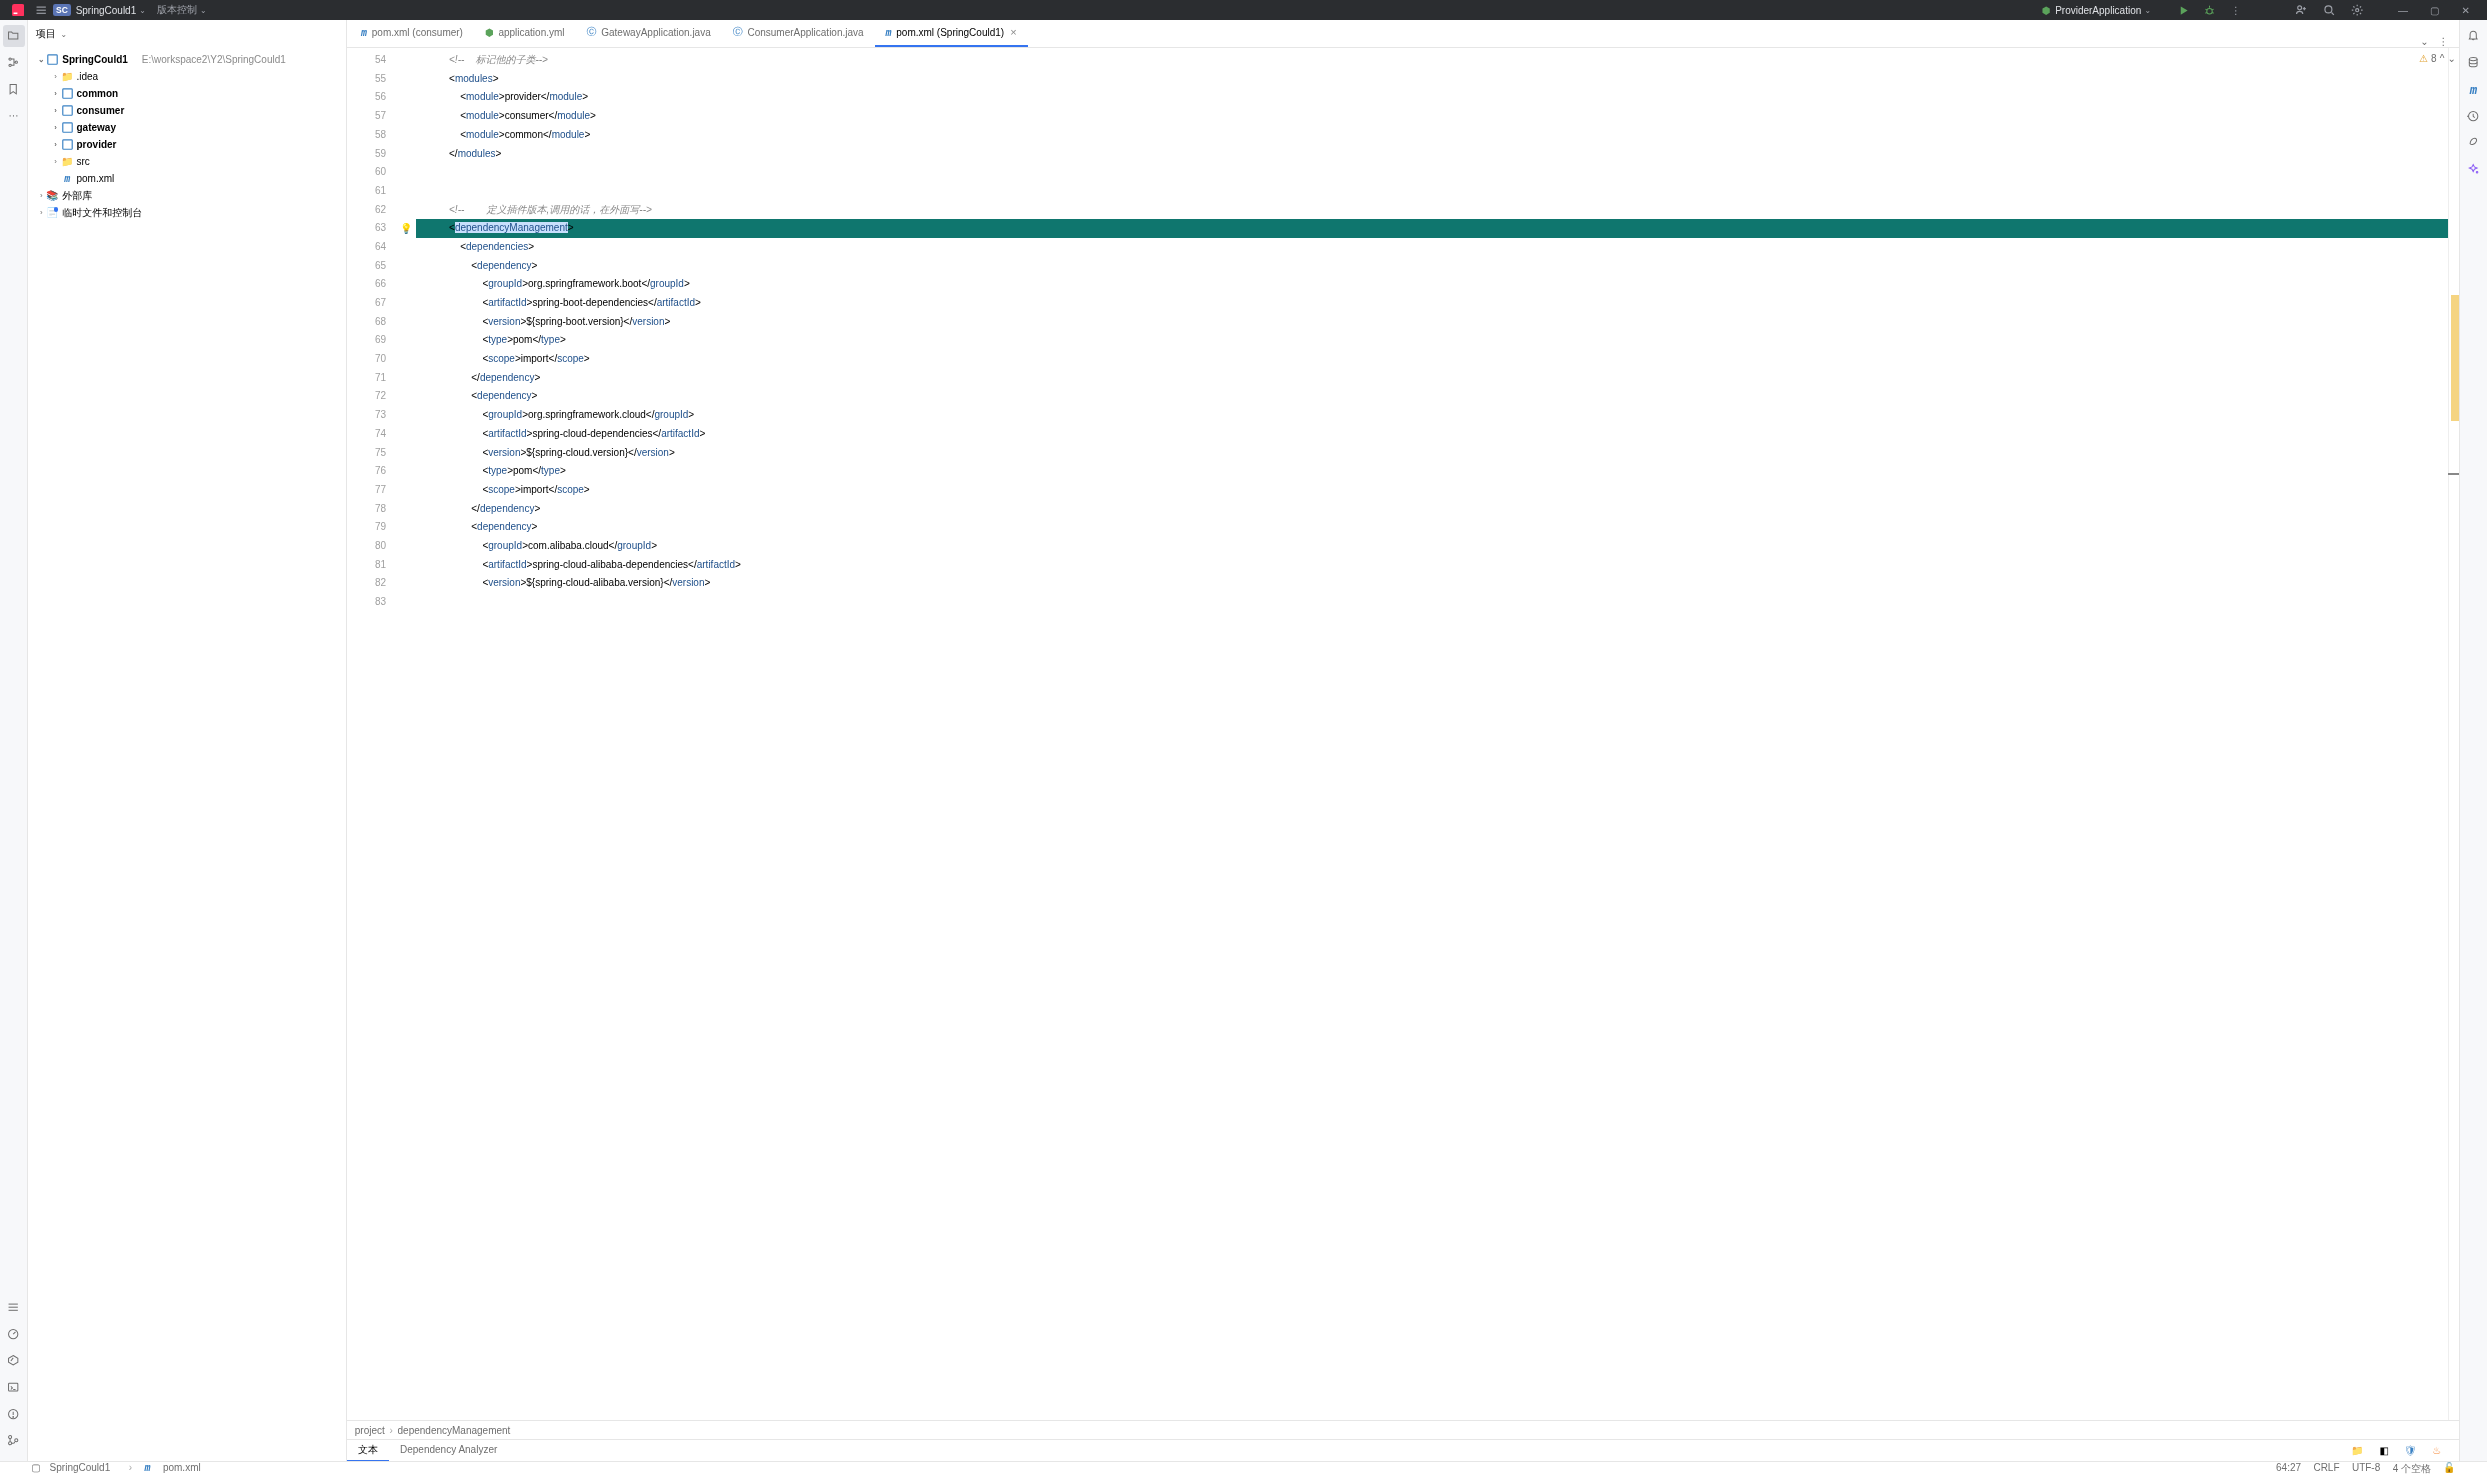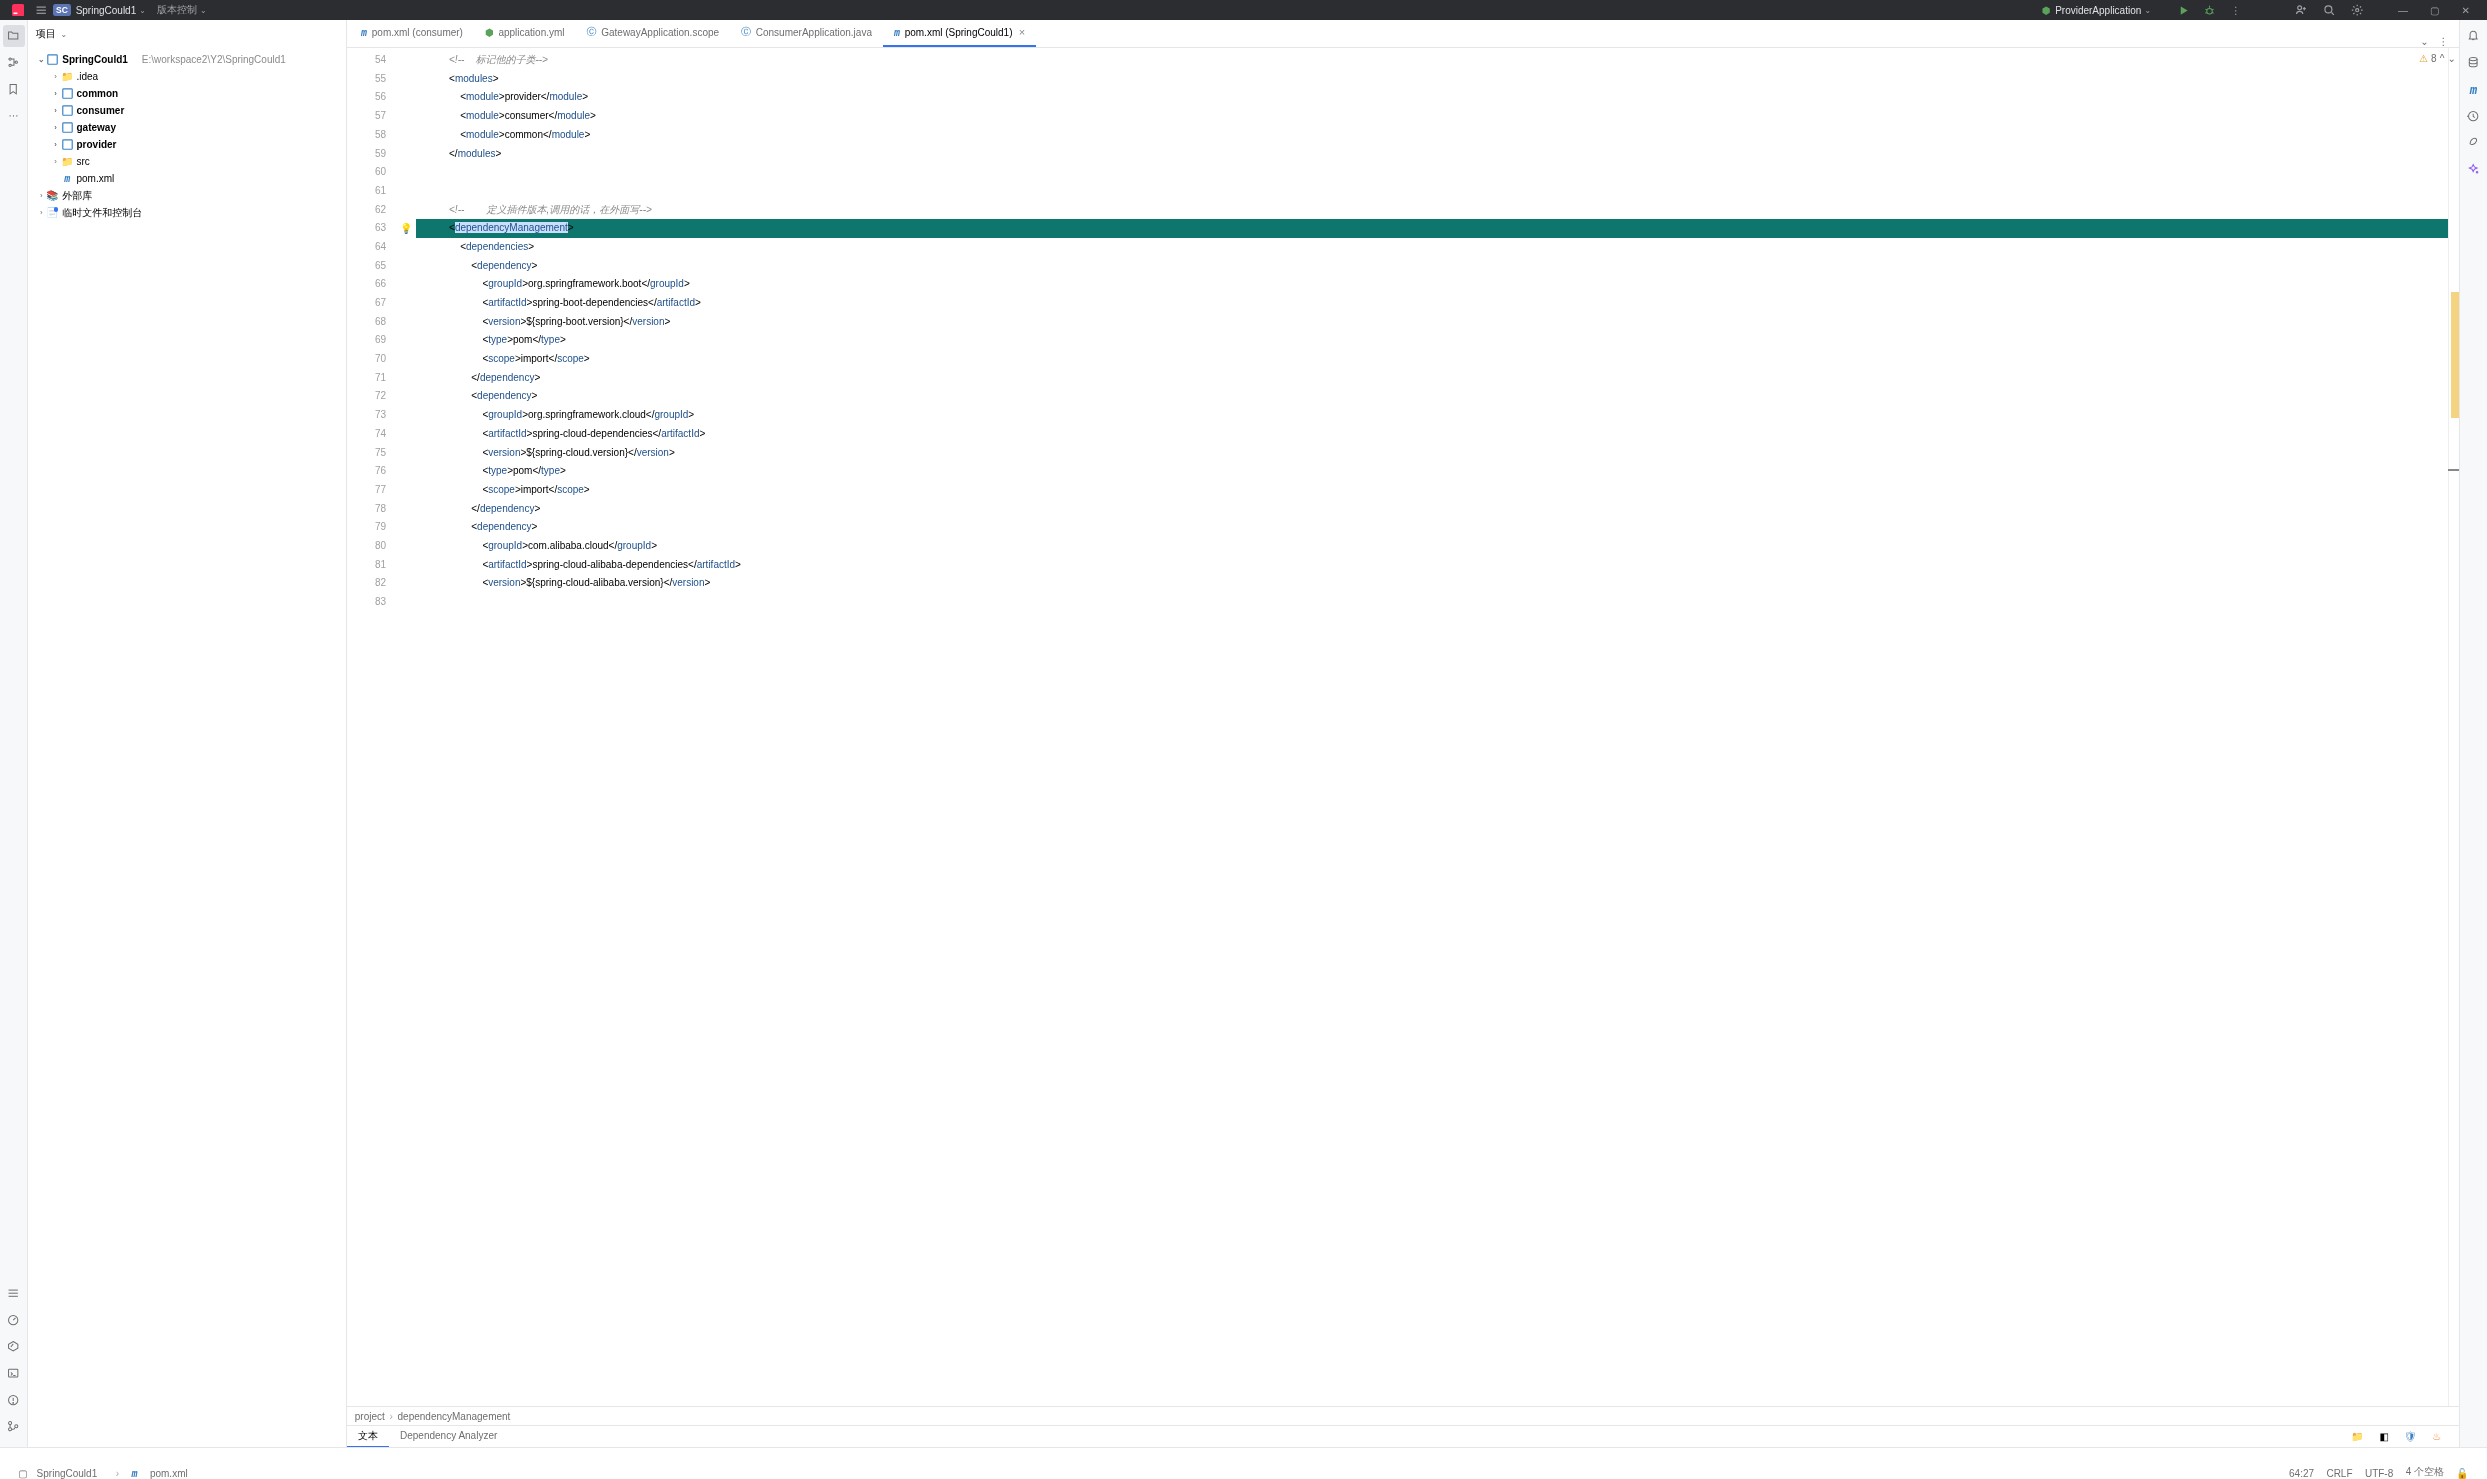--- a/index.html
+++ b/index.html
@@ -65,21 +65,21 @@
 .sm-warn{position:absolute;right:0;width:7.8px;height:126px;background:#f5d481;top:18%}
 .sm-pos{position:absolute;right:0;width:11px;height:1.6px;background:#888;top:31%}
 .breadcrumb{height:18.7px;display:flex;align-items:center;padding:0 7.8px;color:#6e6e6e;font-size:9.3px;border-top:0.8px solid #e6e6e6}
 .breadcrumb .bc-sep{margin:0 4.7px;color:#aaa}
 .sub-tabs{height:22px;display:flex;align-items:center;border-top:0.8px solid #e6e6e6}
 .sub-tabs .st{padding:0 11px;height:22px;display:flex;align-items:center;color:#6e6e6e;border-bottom:2.3px solid transparent}
 .sub-tabs .st.active{color:#000;border-bottom-color:#3574f0}
 .tray{margin-left:auto;display:flex;align-items:center;padding-right:9.3px}
 .tray .tray-btn{width:23px;height:18.7px;display:flex;align-items:center;justify-content:center;margin:0 1.6px}
 .rightbar{width:28px;background:#f7f8fa;border-left:0.8px solid #e6e6e6;display:flex;flex-direction:column;align-items:center;padding:4.7px 0}
-.statusbar{height:32px;border-top:0.8px solid #e6e6e6;display:flex;align-items:flex-end;padding:0 12px;color:#6e6e6e;font-size:9.3px}
+.statusbar{height:18px;border-top:0.8px solid #e6e6e6;display:flex;align-items:flex-start;padding:0 25px;color:#6e6e6e;font-size:9.3px}
 .statusbar .sb-spacer{flex:1}
 .statusbar span{margin:0 6.2px}
 .gear-dot{position:relative}
 .gear-dot::after{content:"";position:absolute;top:-1.6px;right:-1.6px;width:4.7px;height:4.7px;background:#e8a33d;border-radius:50%}
 .ext-dot::after{content:"";position:absolute;width:4.7px;height:4.7px;background:#3574f0;border-radius:50%;margin-top:-6.2px;margin-left:6.2px}
 </style>
 </head>
 <body>
 
 <div class="titlebar">
@@ -301,21 +301,21 @@
       <div class="tab">
           <span class="ti m-ico">m</span>
           <span>pom.xml (consumer)</span>
         </div>
       <div class="tab">
           <span class="ti" style="color:#5ba35b">⬢</span>
           <span>application.yml</span>
         </div>
       <div class="tab">
           <span class="ti" style="color:#3b82c4">Ⓒ</span>
-          <span>GatewayApplication.scope</span>
+          <span>GatewayApplication.java</span>
         </div>
       <div class="tab">
           <span class="ti" style="color:#3b82c4">Ⓒ</span>
           <span>ConsumerApplication.java</span>
         </div>
       <div class="tab active">
           <span class="ti m-ico">m</span>
           <span>pom.xml (SpringCould1)</span>
           <span class="tab-close">×</span>
         </div>

